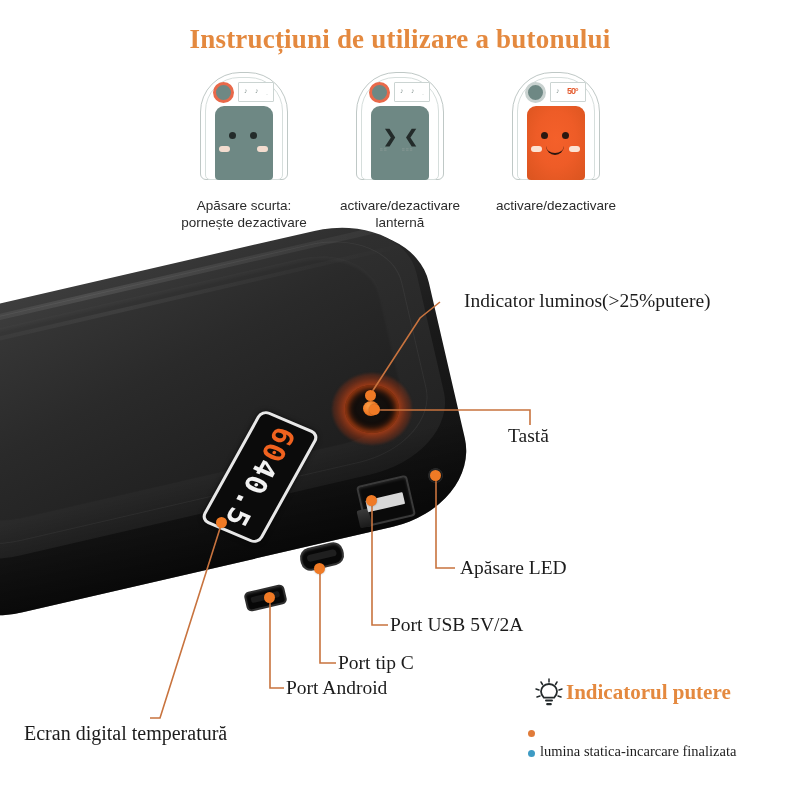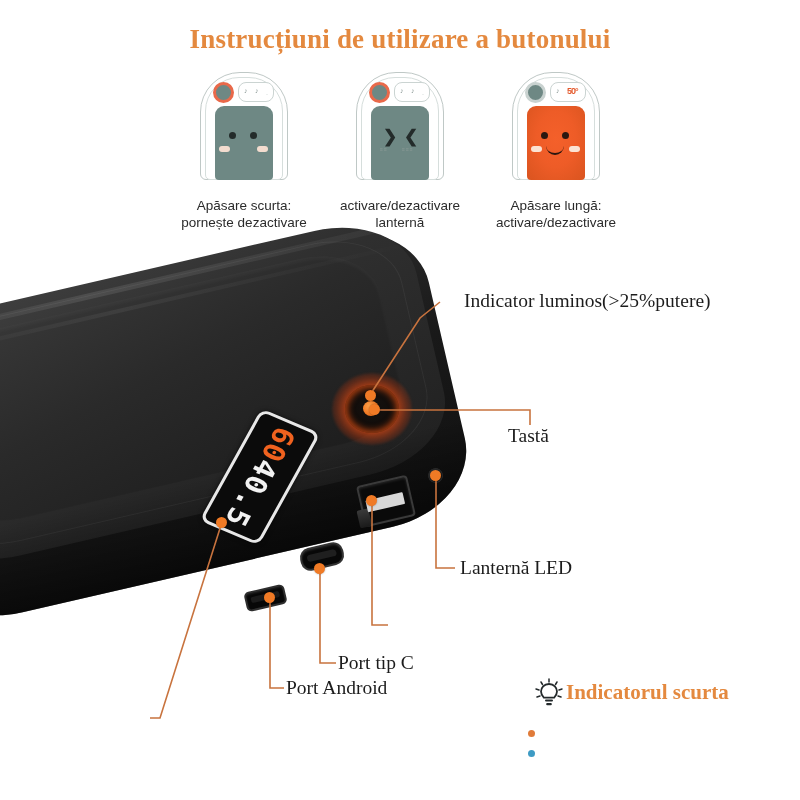--- a/index.html
+++ b/index.html
@@ -68,21 +68,21 @@
     position:absolute;left:17px;top:10px;width:21px;height:21px;
     border-radius:50%;
     background:#6E8884;
     border:3px solid #E9694A;
     box-sizing:border-box;
   }
   .dev .btn.plain{border-color:#C9D2D0;}
   
   .dev .win{
     position:absolute;left:42px;top:10px;width:36px;height:20px;
-    border:1.2px solid #CBD4D2;border-radius:8px;background:#fff;
+    border:1.2px solid #CBD4D2;border-radius:1px;background:#fff;
     box-sizing:border-box;
   }
   .dev .win .g{
     position:absolute;font-size:7px;color:#8C9A97;font-family:"Liberation Sans",sans-serif;
   }
   .dev .win .g1{left:5px;top:4px;}
   .dev .win .g2{left:16px;top:4px;}
   .dev .win .g3{left:27px;top:8px;font-size:6px;}
   .dev .win .temp{
     position:absolute;left:16px;top:3px;font-size:9px;font-weight:bold;
@@ -356,21 +356,20 @@
           <span class="temp">50°</span>
         </div>
         <div class="btn plain"></div>
         <div class="eye l"></div>
           <div class="eye r"></div>
         <div class="cheek l"></div>
           <div class="cheek r"></div>
         <div class="mouth"></div>
       </div>
       <div class="cap">
-        <div>Apăsare lungă:</div>
         <div>activare/dezactivare</div>
       </div>
     </div>
   </div>
 
   <div class="product">
     <div class="pbody">
       <div class="slab"></div>
       <div class="slab-top"></div>
       <div class="slab-groove"></div>
@@ -422,37 +421,40 @@
   <div class="dotm" style="left:365px;top:390px;"></div>
   <div class="dotm" style="left:369px;top:404px;"></div>
   <div class="dotm" style="left:430px;top:470px;"></div>
   <div class="dotm" style="left:366px;top:495px;"></div>
   <div class="dotm" style="left:314px;top:563px;"></div>
   <div class="dotm" style="left:264px;top:592px;"></div>
   <div class="dotm" style="left:216px;top:517px;"></div>
 
   <div class="lbl" style="left:464px;top:290px;">Indicator luminos(&gt;25%putere)</div>
   <div class="lbl" style="left:508px;top:425px;">Tastă</div>
-  <div class="lbl" style="left:460px;top:557px;">Lanternă LED</div>
+  <div class="lbl" style="left:460px;top:557px;">Apăsare LED</div>
+  <div class="lbl" style="left:390px;top:614px;">Port USB 5V/2A</div>
   <div class="lbl" style="left:338px;top:652px;">Port tip C</div>
   <div class="lbl" style="left:286px;top:677px;text-align:center;">Port Android</div>
+  <div class="lbl" style="left:24px;top:722px;font-size:20px;">Ecran digital temperatură</div>
 
   <div class="legend">
     <svg class="bulb" viewBox="0 0 34 32">
       <g stroke="#23292B" stroke-width="1.5" stroke-linecap="round" fill="none">
         <line x1="17" y1="1" x2="17" y2="4"></line>
         <line x1="9" y1="4" x2="10.5" y2="6.5"></line>
         <line x1="25" y1="4" x2="23.5" y2="6.5"></line>
         <line x1="4" y1="11" x2="7" y2="12"></line>
         <line x1="30" y1="11" x2="27" y2="12"></line>
         <line x1="5" y1="19" x2="8" y2="18"></line>
         <line x1="29" y1="19" x2="26" y2="18"></line>
       </g>
       <path d="M17 6 C12 6 9 9.6 9 13.6 C9 16.4 10.6 18.2 11.8 19.6 L22.2 19.6 C23.4 18.2 25 16.4 25 13.6 C25 9.6 22 6 17 6 Z" fill="none" stroke="#23292B" stroke-width="1.8"></path>
       <rect x="13" y="21.4" width="8" height="2.2" rx="1" fill="#23292B"></rect>
       <rect x="14.2" y="25" width="5.6" height="2.2" rx="1" fill="#23292B"></rect>
     </svg>
-    <div class="lg-head">Indicatorul scurta</div>
+    <div class="lg-head">Indicatorul putere</div>
     <div class="bul a"></div>
     <div class="bul b"></div>
+    <div class="li b">lumina statica-incarcare finalizata</div>
   </div>
 
 </div>
 
 </body></html>

